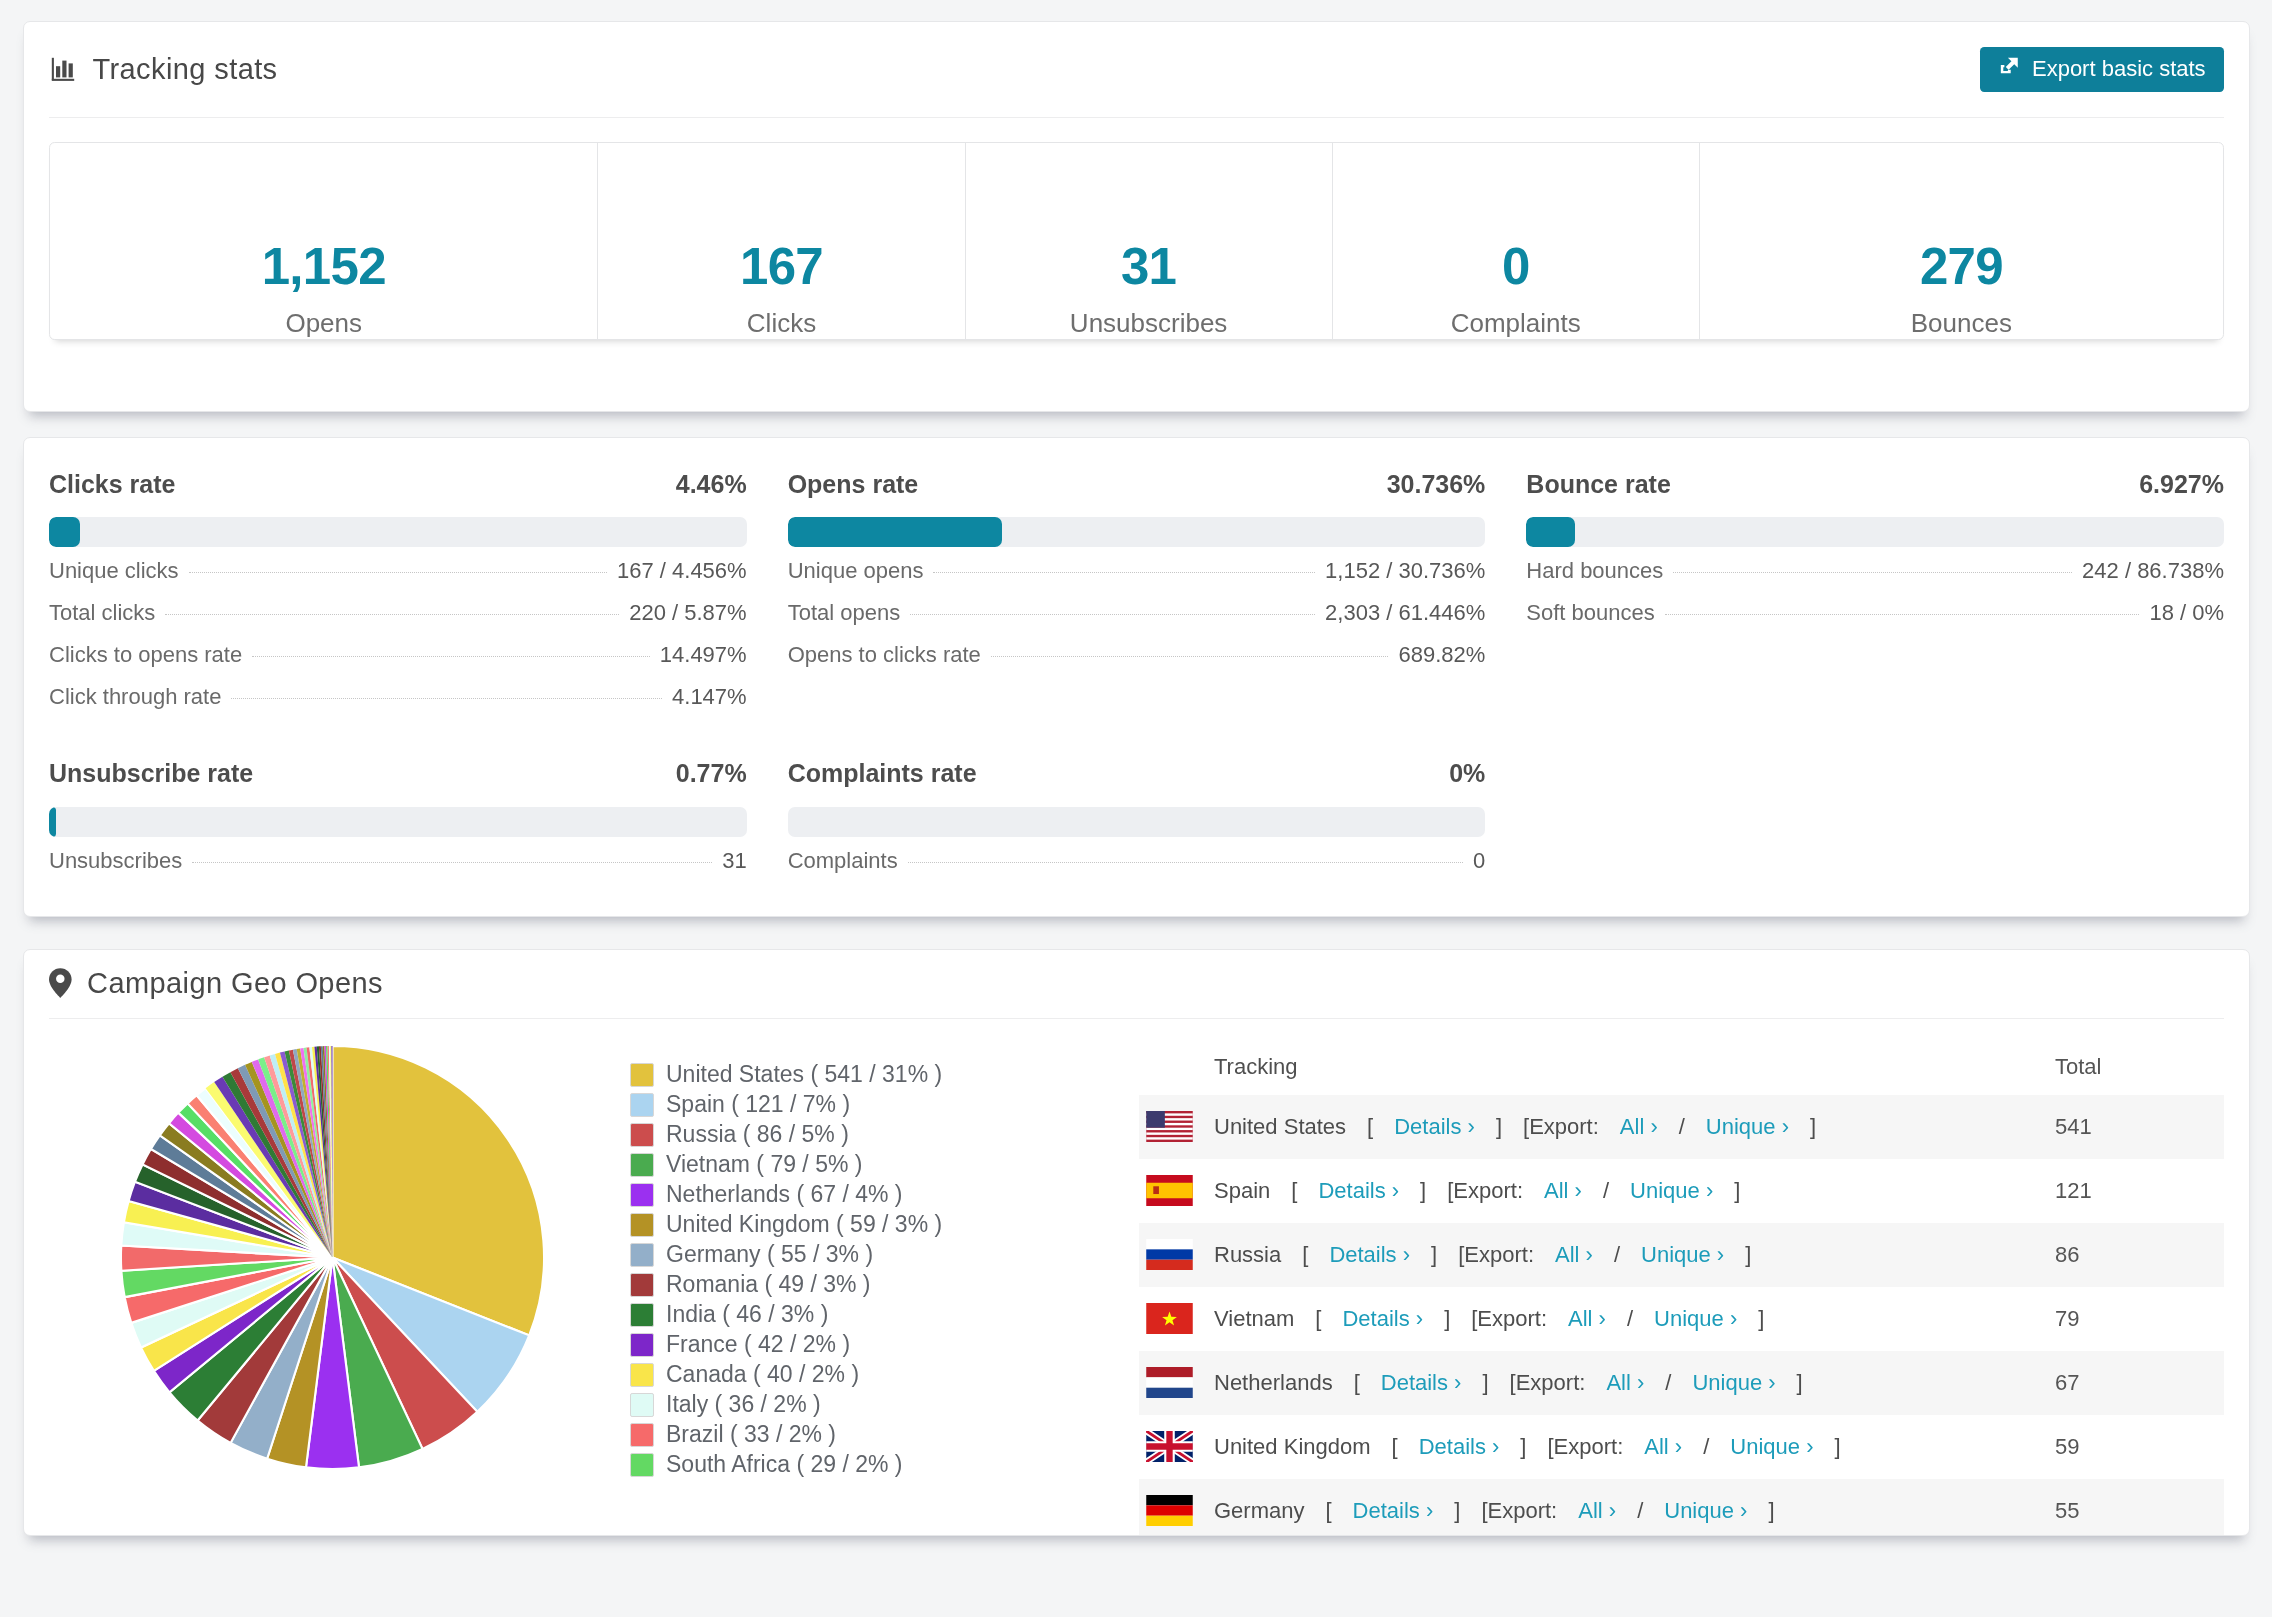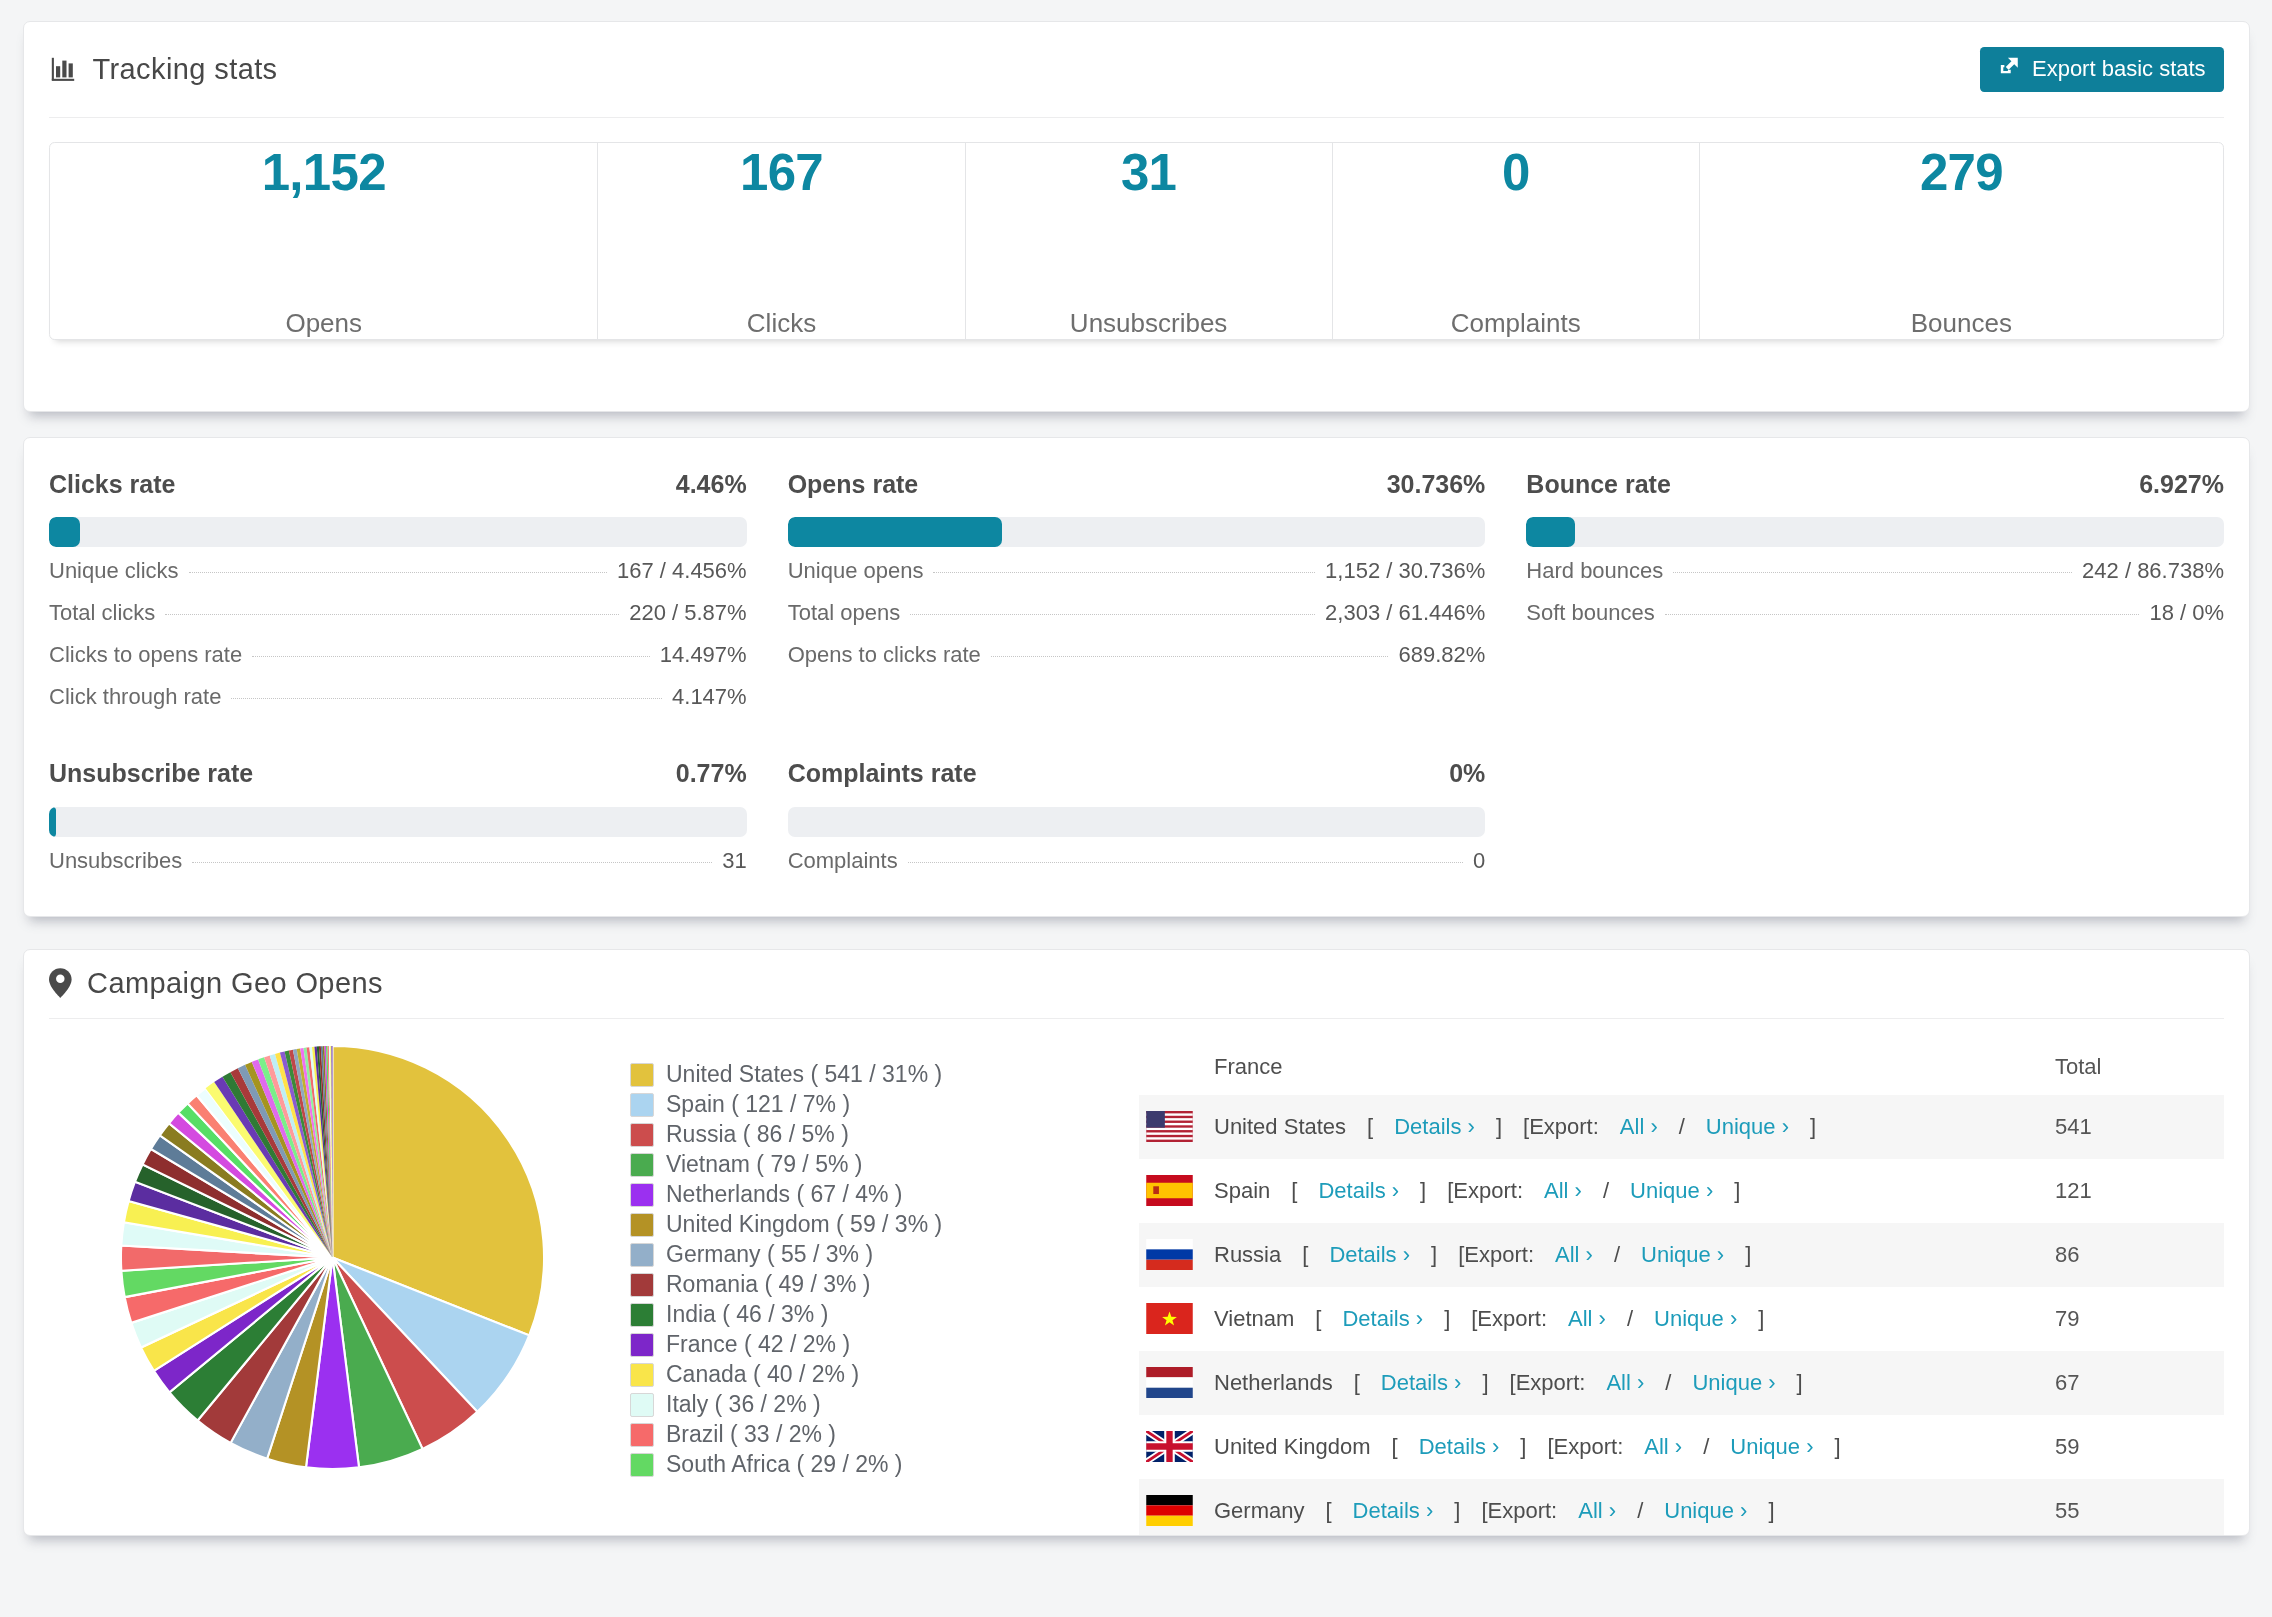--- a/index.html
+++ b/index.html
@@ -35,21 +35,21 @@
 
   .stats-grid {
     margin: 24px 25px 71px;
     height: 198px;
     border: 1.4px solid #e4e5e7; border-radius: 5.6px;
     display: grid;
     grid-template-columns: 777fr 521fr 521fr 521fr 744fr;
     box-shadow: 0 7px 7px -6.4px rgba(0,0,0,.18);
     background: #fff;
   }
-  .stat-cell { display: flex; flex-direction: column; align-items: center; justify-content: space-between; border-left: 1.4px solid #e4e5e7; }
+  .stat-cell { display: flex; flex-direction: column; align-items: center; justify-content: flex-end; border-left: 1.4px solid #e4e5e7; }
   .stat-cell:first-child { border-left: none; }
   .stat-value { font-size: 51px; font-weight: 700; color: #0d87a1; letter-spacing: -0.7px; }
   .stat-label { font-size: 26px; color: #6e6e6e; margin-top: 11.3px; }
 
   
   .card-rates {
     margin-top: 25.4px;
     padding: 32px 25px 42px;
     display: grid;
     grid-template-columns: repeat(3, 1fr);
@@ -379,21 +379,21 @@
           </li>
           <li>
             <span class="swatch" style="background:#63d963"></span>
             <span>South Africa ( 29 / 2% )</span>
           </li>
         </ul>
       <div class="geo-table-wrap" id="geoTableWrap">
           <table>
             <thead>
               <tr>
-                <th class="country-h">France</th>
+                <th class="country-h">Tracking</th>
                 <th class="total-h">Total</th>
               </tr>
             </thead>
             <tbody>
               <tr>
                 <td>
                   <div class="ccell">
                     <span class="flag">
                       <svg viewBox="0 0 66 44">
                         <rect width="66" height="44" fill="#b22234"></rect>

